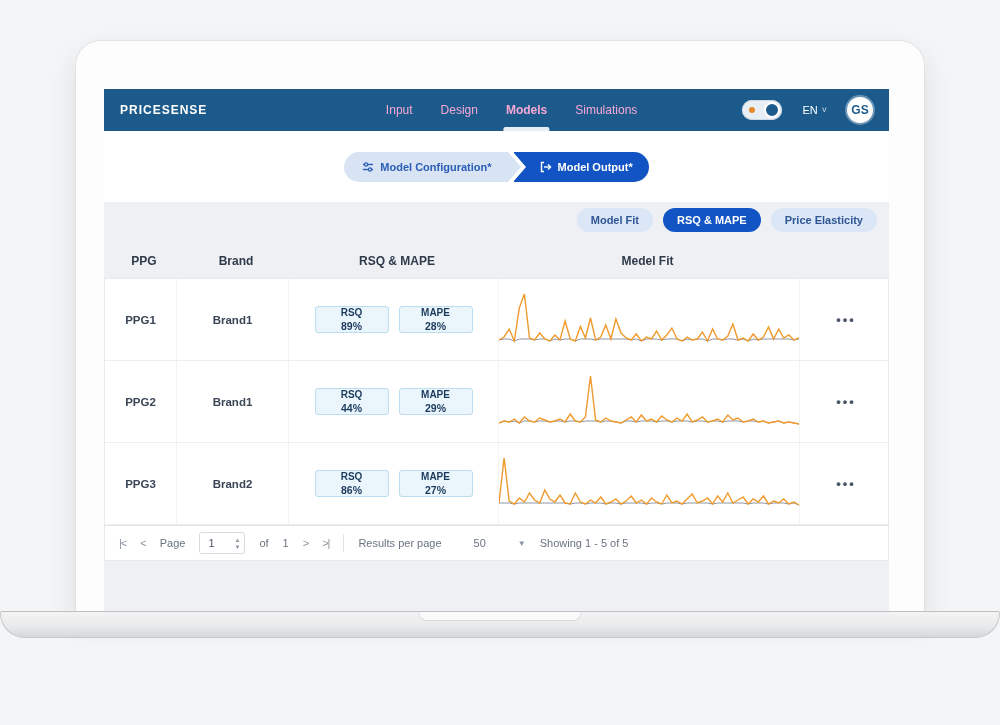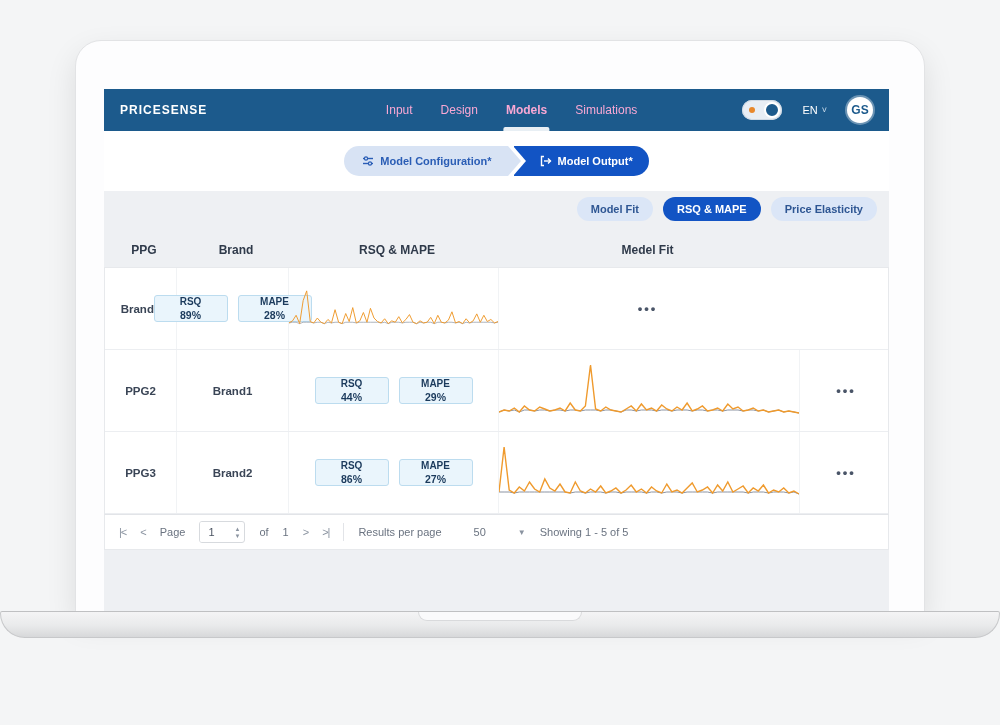--- a/index.html
+++ b/index.html
@@ -52,21 +52,21 @@
   .toggle .knob { position:absolute; right:2px; top:2px; width:16px; height:16px; border-radius:50%; background:#1c5a8c; border:2px solid #ffffff; }
   .lang { display:flex; align-items:center; gap:4px; font-size:11px; color:#fff; cursor:pointer; }
   .lang .caret { font-size:9px; color:#cfe0ee; }
   .avatar {
     width:26px; height:26px; border-radius:50%; background:#ffffff;
     color:#1c5a8c; font-size:12px; font-weight:bold;
     display:flex; align-items:center; justify-content:center; cursor:pointer;
     box-shadow:0 0 0 2px rgba(255,255,255,.35);
   }
   
-  .stepper-band { height:60px; background:#ffffff; display:flex; align-items:center; justify-content:center; }
+  .stepper-band { height:71px; background:#ffffff; display:flex; align-items:center; justify-content:center; }
   .stepper { display:flex; align-items:center; }
   .step { height:30px; display:flex; align-items:center; gap:6px; padding:0 16px; font-size:11px; font-weight:bold; position:relative; }
   .step.config { background:#d8e3f4; color:#2a5db5; border-radius:16px 0 0 16px; padding-left:18px; }
   .step.config::after {
     content:""; position:absolute; right:-13px; top:0; width:0; height:0; z-index:2;
     border-top:15px solid transparent; border-bottom:15px solid transparent; border-left:13px solid #d8e3f4;
   }
   .step.output { background:#1254c4; color:#ffffff; border-radius:0 16px 16px 0; padding-left:26px; margin-left:6px; }
   .step.output::before {
     content:""; position:absolute; left:-1px; top:0; width:0; height:0;
@@ -171,20 +171,21 @@
       <div class="th">PPG</div>
       <div class="th">Brand</div>
       <div class="th">RSQ &amp; MAPE</div>
       <div class="th">Medel Fit</div>
       <div class="th"></div>
     </div>
 
     <div class="card">
 
       <div class="tbl-grid trow">
+        <div class="tcell">PPG1</div>
         <div class="tcell">Brand1</div>
         <div class="tcell">
           <div class="metric-pair">
             <div class="metric-box">
               <div class="m-label">RSQ</div>
               <div class="m-value">89%</div>
             </div>
             <div class="metric-box">
               <div class="m-label">MAPE</div>
               <div class="m-value">28%</div>

